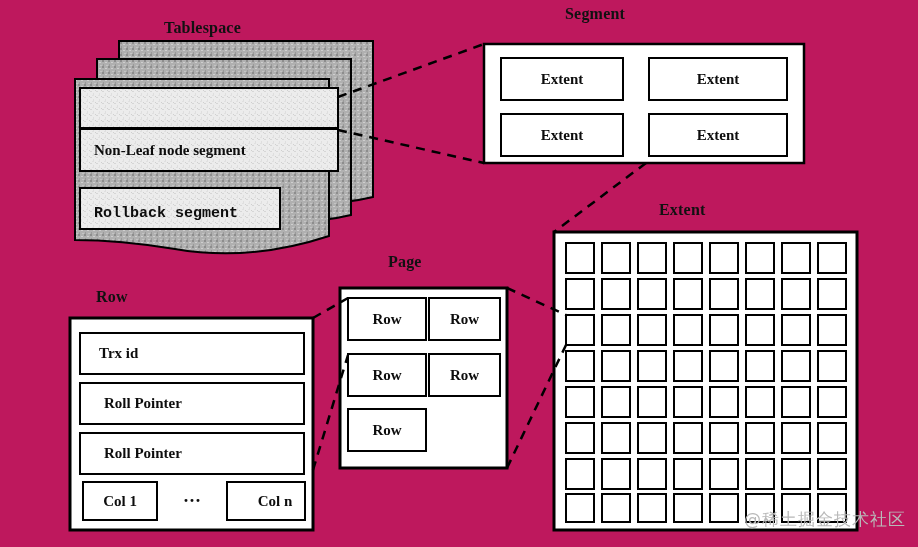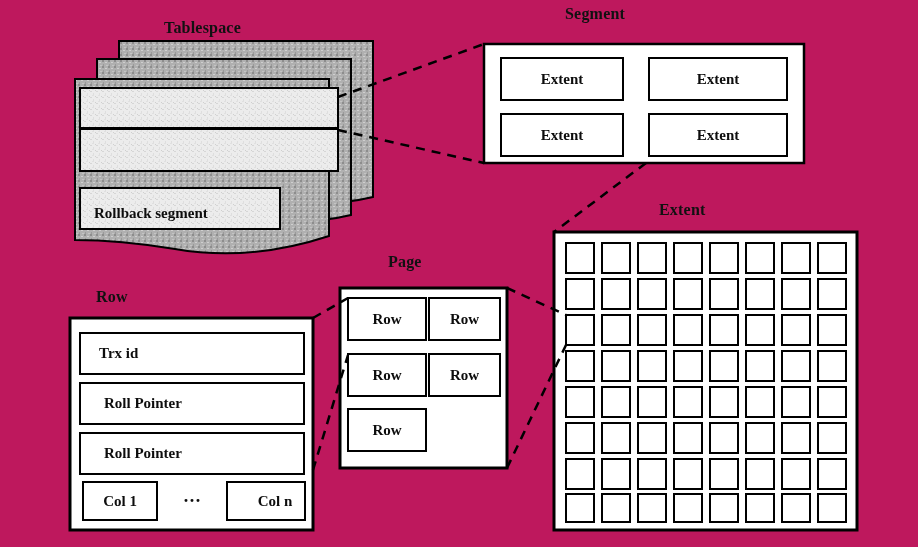--- a/index.html
+++ b/index.html
@@ -207,35 +207,37 @@
       <path d="M313,470 L348,355"></path>
     </g>
   </svg>
 
   <div class="title" style="left:164px; top:19px;">Tablespace</div>
   <div class="title" style="left:565px; top:5px;">Segment</div>
   <div class="title" style="left:659px; top:201px;">Extent</div>
   <div class="title" style="left:388px; top:253px;">Page</div>
   <div class="title" style="left:96px; top:288px;">Row</div>
 
-  <div class="boxlabel left" style="left:80px; top:188px; width:200px; height:50px;">Rollback segment</div>
+  <div class="boxlabel left" style="left:80px; top:129px; width:258px; height:42px;">Non-Leaf node segment</div>
+  <div class="boxlabel left" style="left:80px; top:188px; width:200px; height:50px;font-family:Liberation Mono, monospace;">Rollback segment</div>
 
   <div class="boxlabel center" style="left:501px; top:58px; width:122px; height:42px;">Extent</div>
   <div class="boxlabel center" style="left:649px; top:58px; width:138px; height:42px;">Extent</div>
   <div class="boxlabel center" style="left:501px; top:114px; width:122px; height:42px;">Extent</div>
   <div class="boxlabel center" style="left:649px; top:114px; width:138px; height:42px;">Extent</div>
 
   <div class="boxlabel center" style="left:348px; top:298px; width:78px; height:42px;">Row</div>
   <div class="boxlabel center" style="left:429px; top:298px; width:71px; height:42px;">Row</div>
   <div class="boxlabel center" style="left:348px; top:354px; width:78px; height:42px;">Row</div>
   <div class="boxlabel center" style="left:429px; top:354px; width:71px; height:42px;">Row</div>
   <div class="boxlabel center" style="left:348px; top:409px; width:78px; height:42px;">Row</div>
 
   <div class="boxlabel left" style="left:80px; top:333px; width:224px; height:41px; padding-left:19px;">Trx id</div>
   <div class="boxlabel left" style="left:80px; top:383px; width:224px; height:41px; padding-left:24px;">Roll Pointer</div>
   <div class="boxlabel left" style="left:80px; top:433px; width:224px; height:41px; padding-left:24px;">Roll Pointer</div>
 
   <div class="boxlabel center" style="left:83px; top:482px; width:74px; height:38px;">Col 1</div>
   <div class="boxlabel center" style="left:160px; top:482px; width:64px; height:38px; font-size:18px;">···</div>
   <div class="boxlabel center" style="left:227px; top:482px; width:96px; height:38px;">Col n</div>
 
+  <div class="watermark" style="left:744px; top:508px;">@稀土掘金技术社区</div>
 
 </div>
 
 </body></html>

